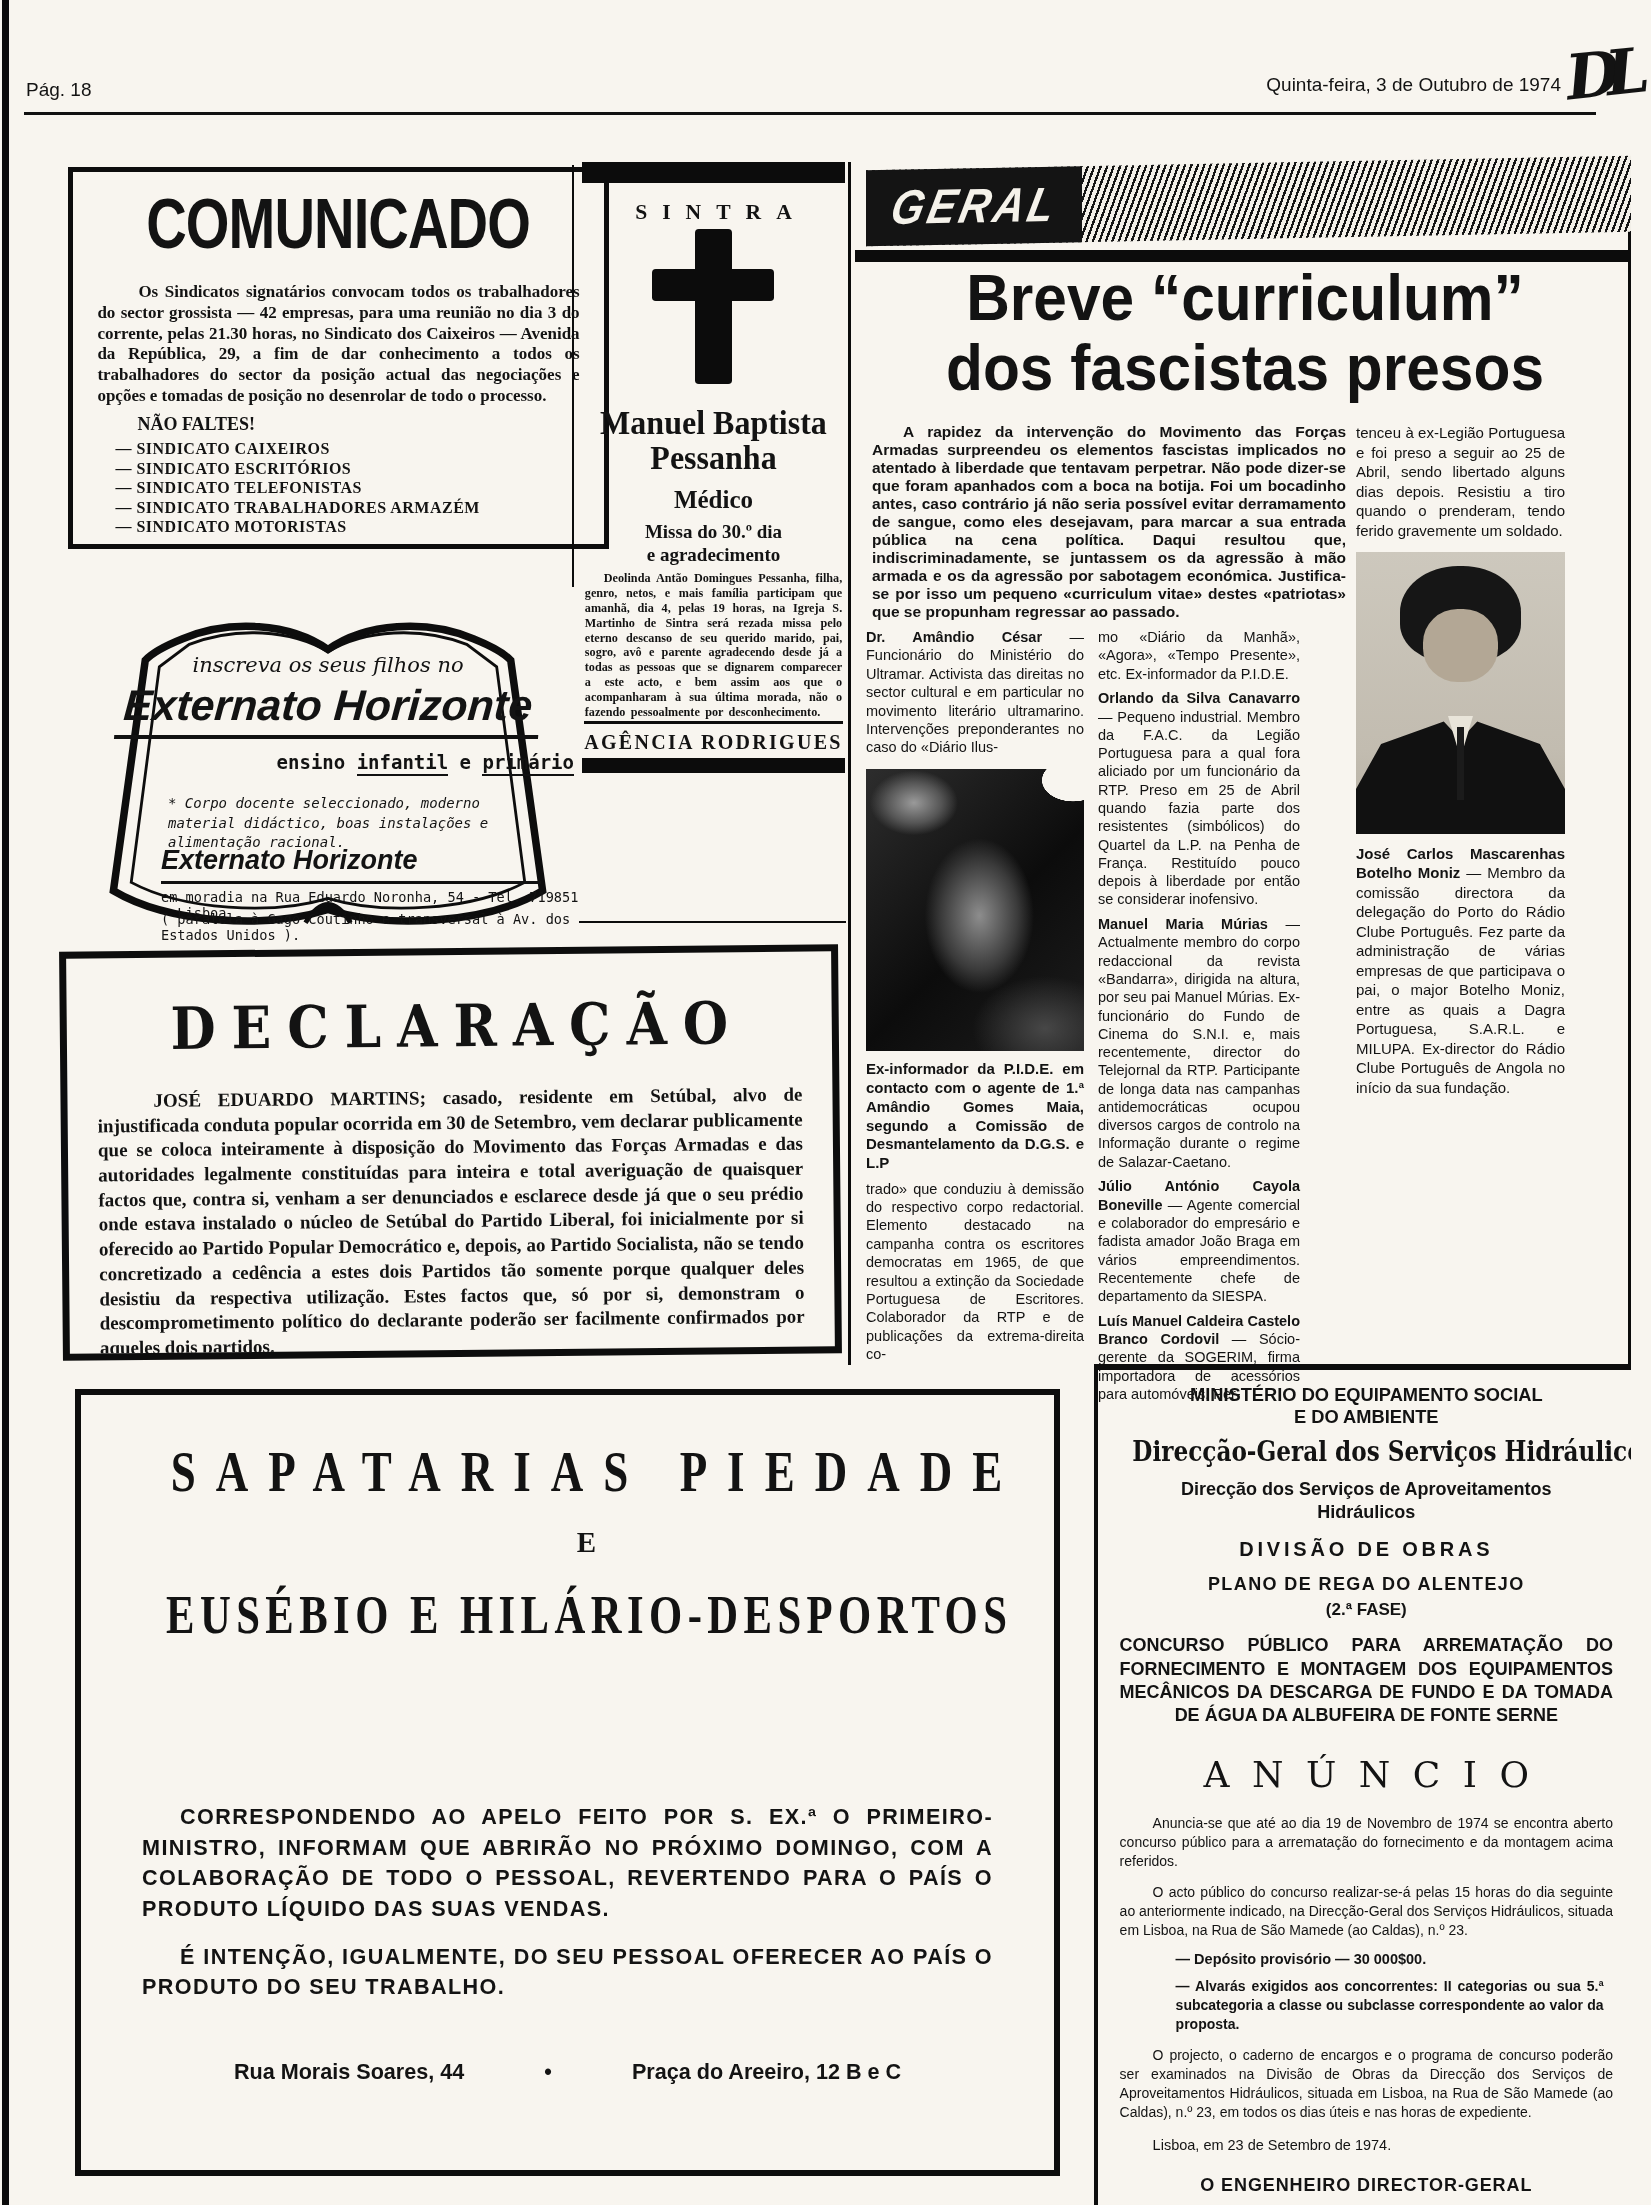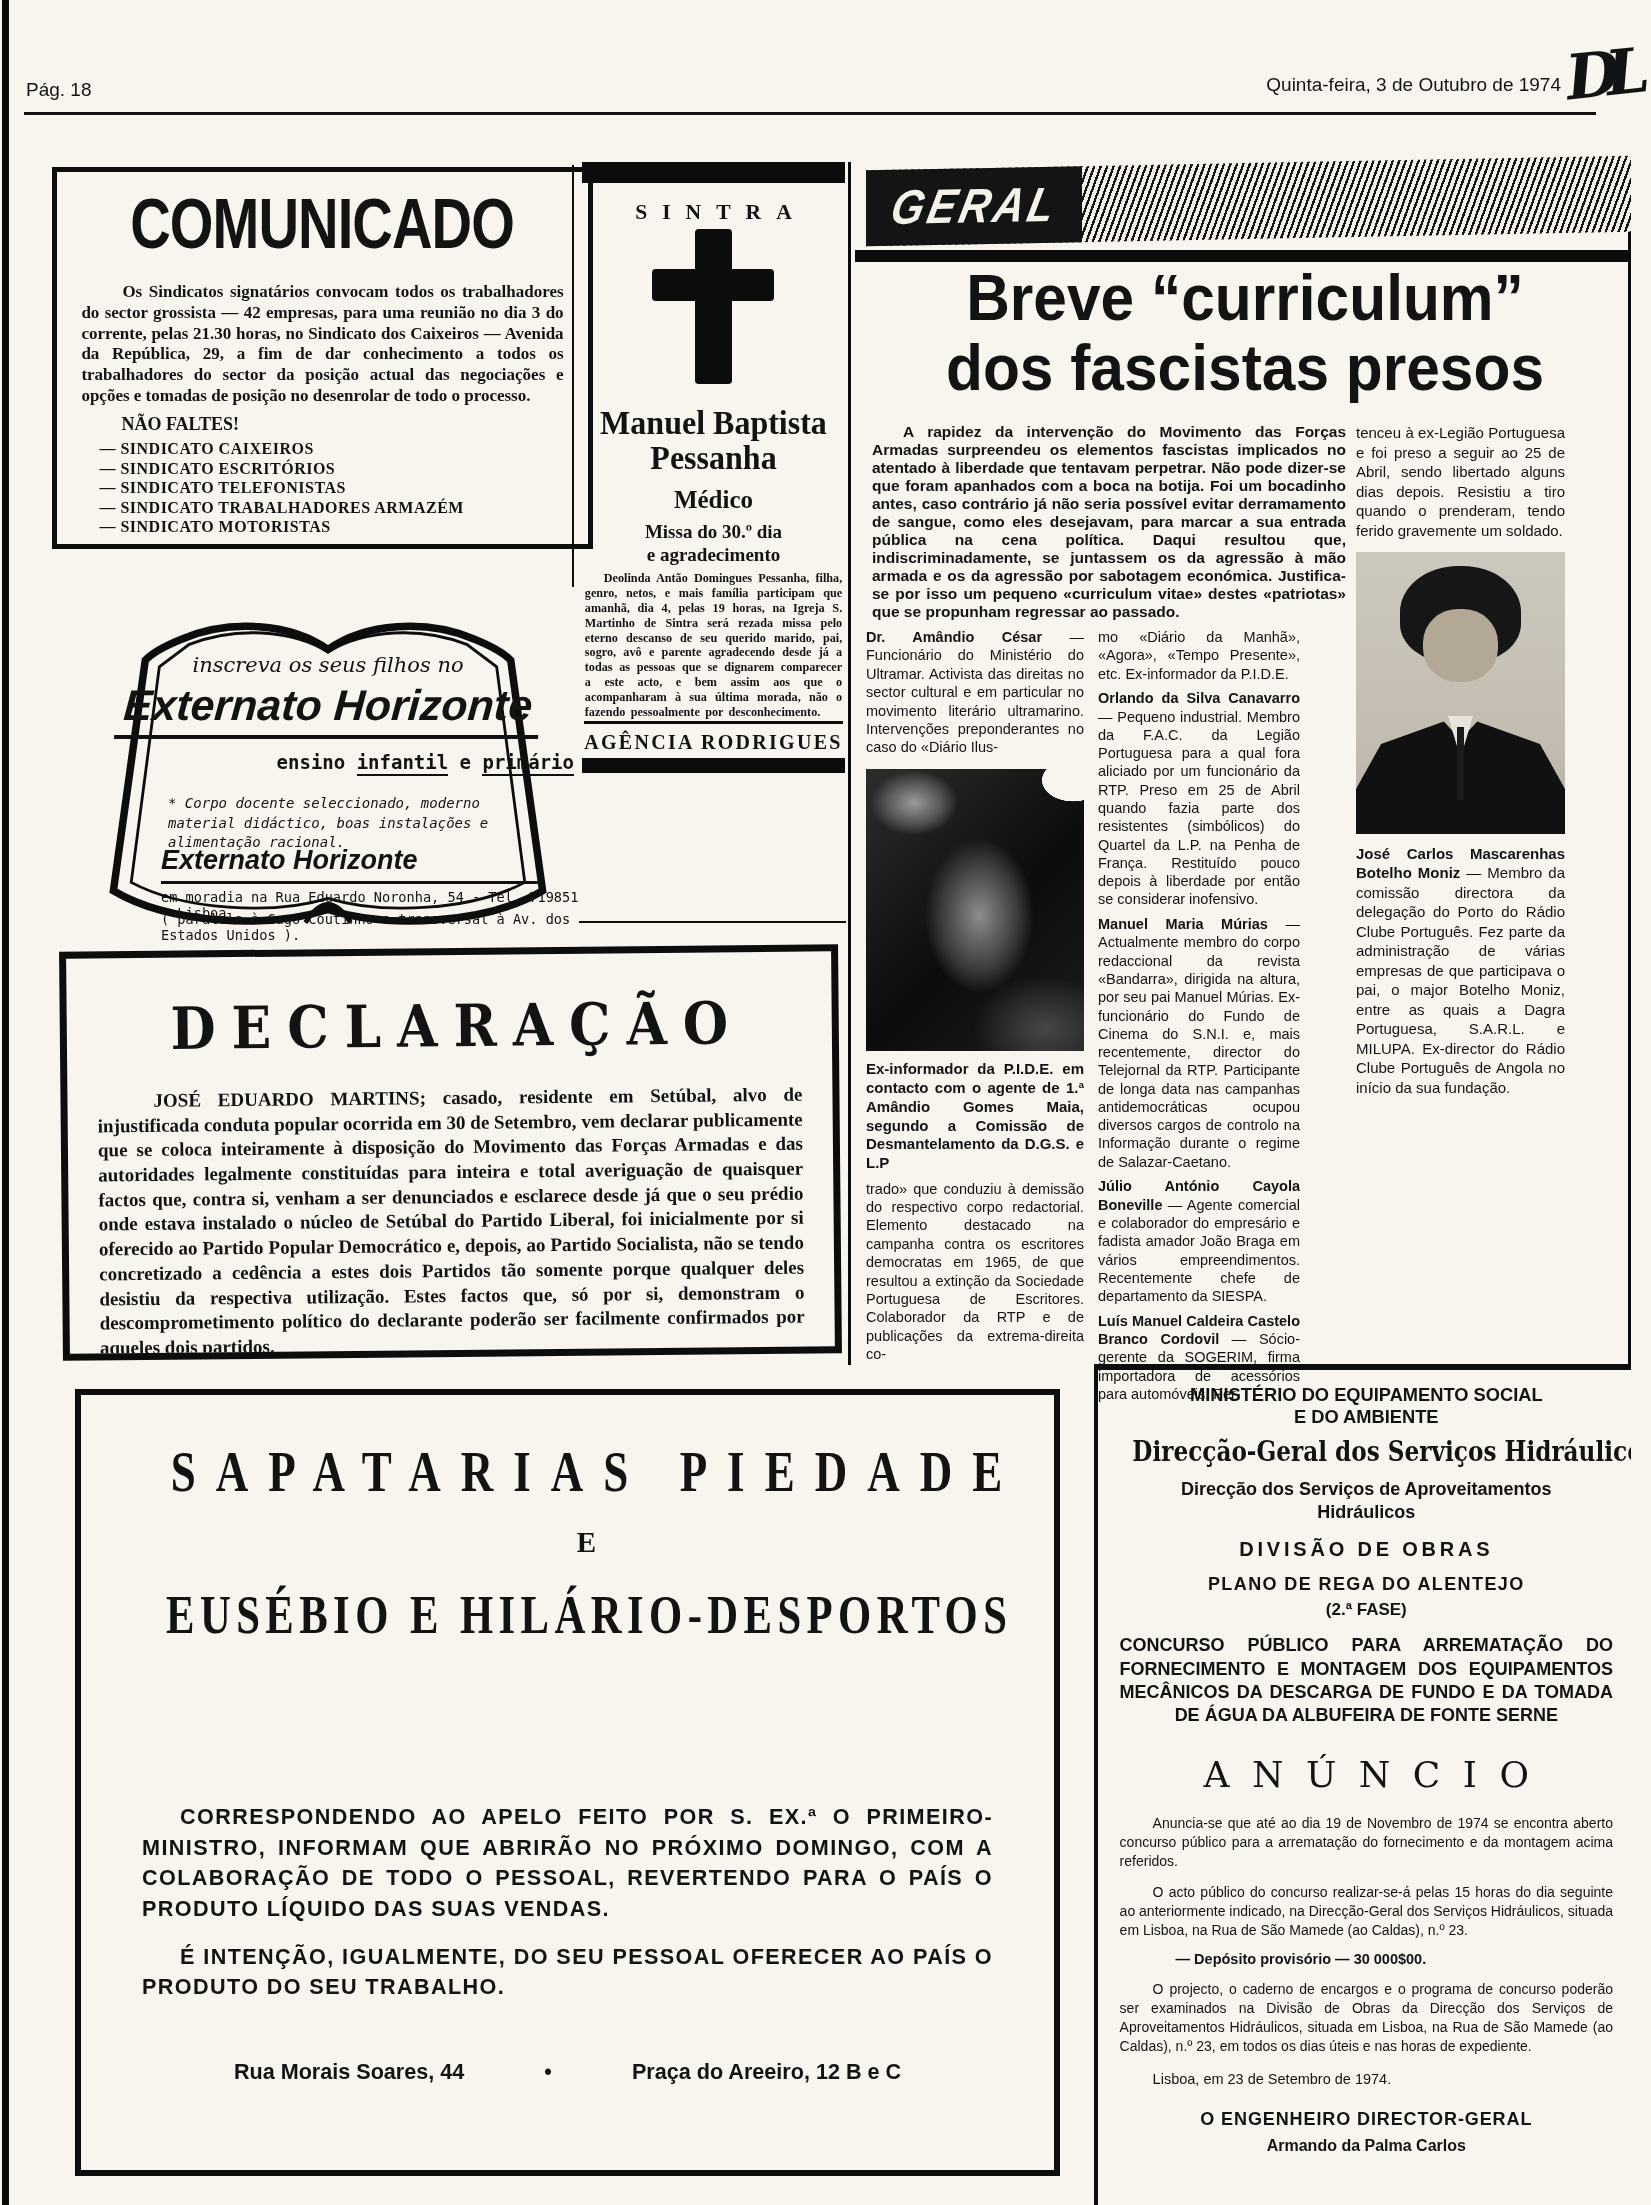--- a/index.html
+++ b/index.html
@@ -10,21 +10,21 @@
 
   
   #edge-left{left:1.9px;top:0;width:7px;height:2205px;background:#0b0b0b;}
   #hdr-page{left:26px;top:79px;font-size:19px;}
   #hdr-rule{left:23.5px;top:112px;width:1572px;height:3.3px;background:#111;}
   #hdr-date{right:91px;top:74px;font-size:19px;}
   #hdr-logo{right:17px;top:38px;font-family:"DejaVu Serif",serif;font-style:italic;font-weight:bold;
             font-size:62px;letter-spacing:-14px;transform:rotate(-6deg);}
 
   
-  #comunicado{left:52px;top:167px;width:541px;height:382px;border:5.2px solid #0d0d0d;
+  #comunicado{left:68px;top:167px;width:541px;height:382px;border:5.2px solid #0d0d0d;
               box-sizing:border-box;padding:4.7px 24.4px 0;overflow:hidden;}
   .c-title{text-align:center;font-weight:bold;font-size:54px;letter-spacing:-0.9px;margin-top:6.6px;
            transform:scale(1.04,1.3);transform-origin:center top;white-space:nowrap;}
   .c-body{margin-top:37px;font-family:"Liberation Serif",serif;font-weight:bold;font-size:17px;
           line-height:1.22;text-align:justify;text-indent:41px;}
   .c-call{margin-top:7.5px;margin-left:40px;font-family:"Liberation Serif",serif;font-weight:bold;font-size:18px;}
   .c-list{margin-top:3.8px;margin-left:18px;}
   .c-item{font-family:"Liberation Serif",serif;font-weight:bold;font-size:16px;line-height:1.22;
           letter-spacing:0.5px;white-space:nowrap;}
 
@@ -280,20 +280,21 @@
     <div class="m-h3">Direcção dos Serviços de Aproveitamentos</div>
     <div class="m-h3" style="margin-top:0;">Hidráulicos</div>
     <div class="m-h4">DIVISÃO DE OBRAS</div>
     <div class="m-h5">PLANO DE REGA DO ALENTEJO</div>
     <div class="m-h6">(2.ª FASE)</div>
     <div class="m-h7">CONCURSO PÚBLICO PARA ARREMATAÇÃO DO FORNECIMENTO E MONTAGEM DOS EQUIPAMENTOS MECÂNICOS DA DESCARGA DE FUNDO E DA TOMADA DE ÁGUA DA ALBUFEIRA DE FONTE SERNE</div>
     <div class="m-anuncio">ANÚNCIO</div>
     <p class="m-p first">Anuncia-se que até ao dia 19 de Novembro de 1974 se encontra aberto concurso público para a arrematação do fornecimento e da montagem acima referidos.</p>
     <p class="m-p">O acto público do concurso realizar-se-á pelas 15 horas do dia seguinte ao anteriormente indicado, na Direcção-Geral dos Serviços Hidráulicos, situada em Lisboa, na Rua de São Mamede (ao Caldas), n.º 23.</p>
     <div class="m-d1">— Depósito provisório — 30 000$00.</div>
+    <div class="m-d2">— Alvarás exigidos aos concorrentes: II categorias ou sua 5.ª subcategoria a classe ou subclasse correspondente ao valor da proposta.</div>
     <p class="m-p">O projecto, o caderno de encargos e o programa de concurso poderão ser examinados na Divisão de Obras da Direcção dos Serviços de Aproveitamentos Hidráulicos, situada em Lisboa, na Rua de São Mamede (ao Caldas), n.º 23, em todos os dias úteis e nas horas de expediente.</p>
     <div class="m-date">Lisboa, em 23 de Setembro de 1974.</div>
     <div class="m-sig1">O ENGENHEIRO DIRECTOR-GERAL</div>
     <div class="m-sig2">Armando da Palma Carlos</div>
   </div>
 
 </div>
 
 
 </body></html>

